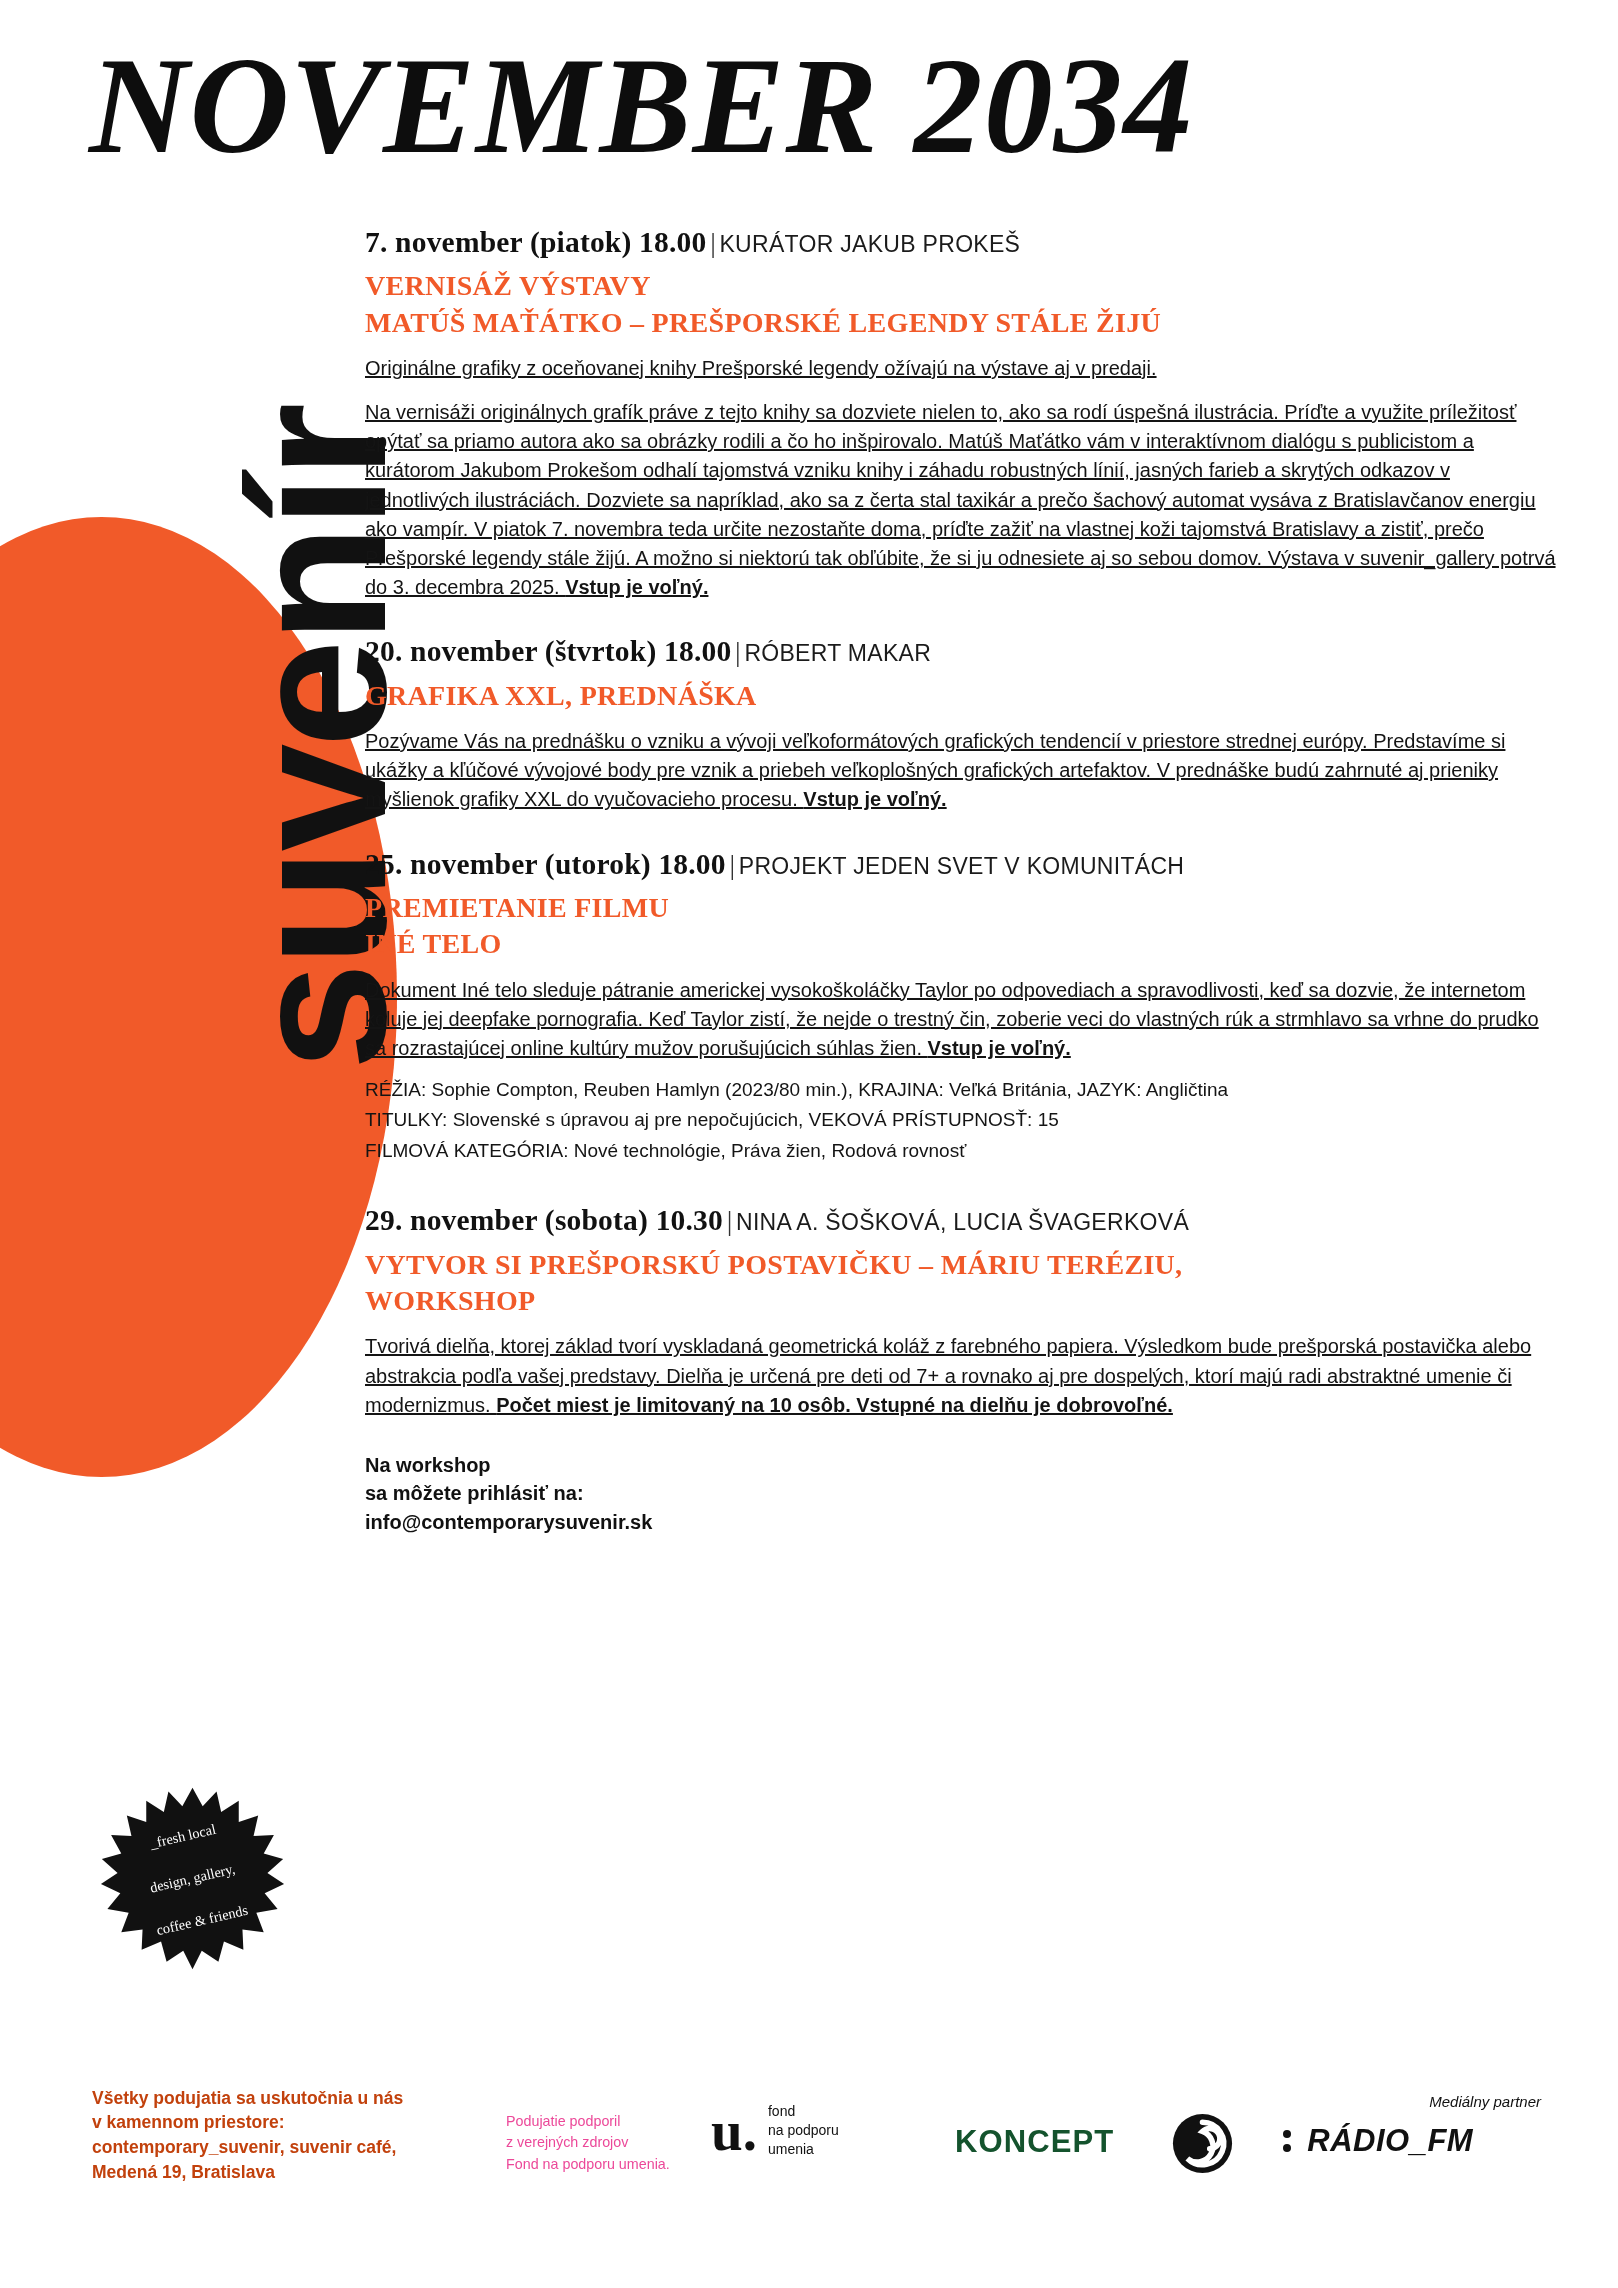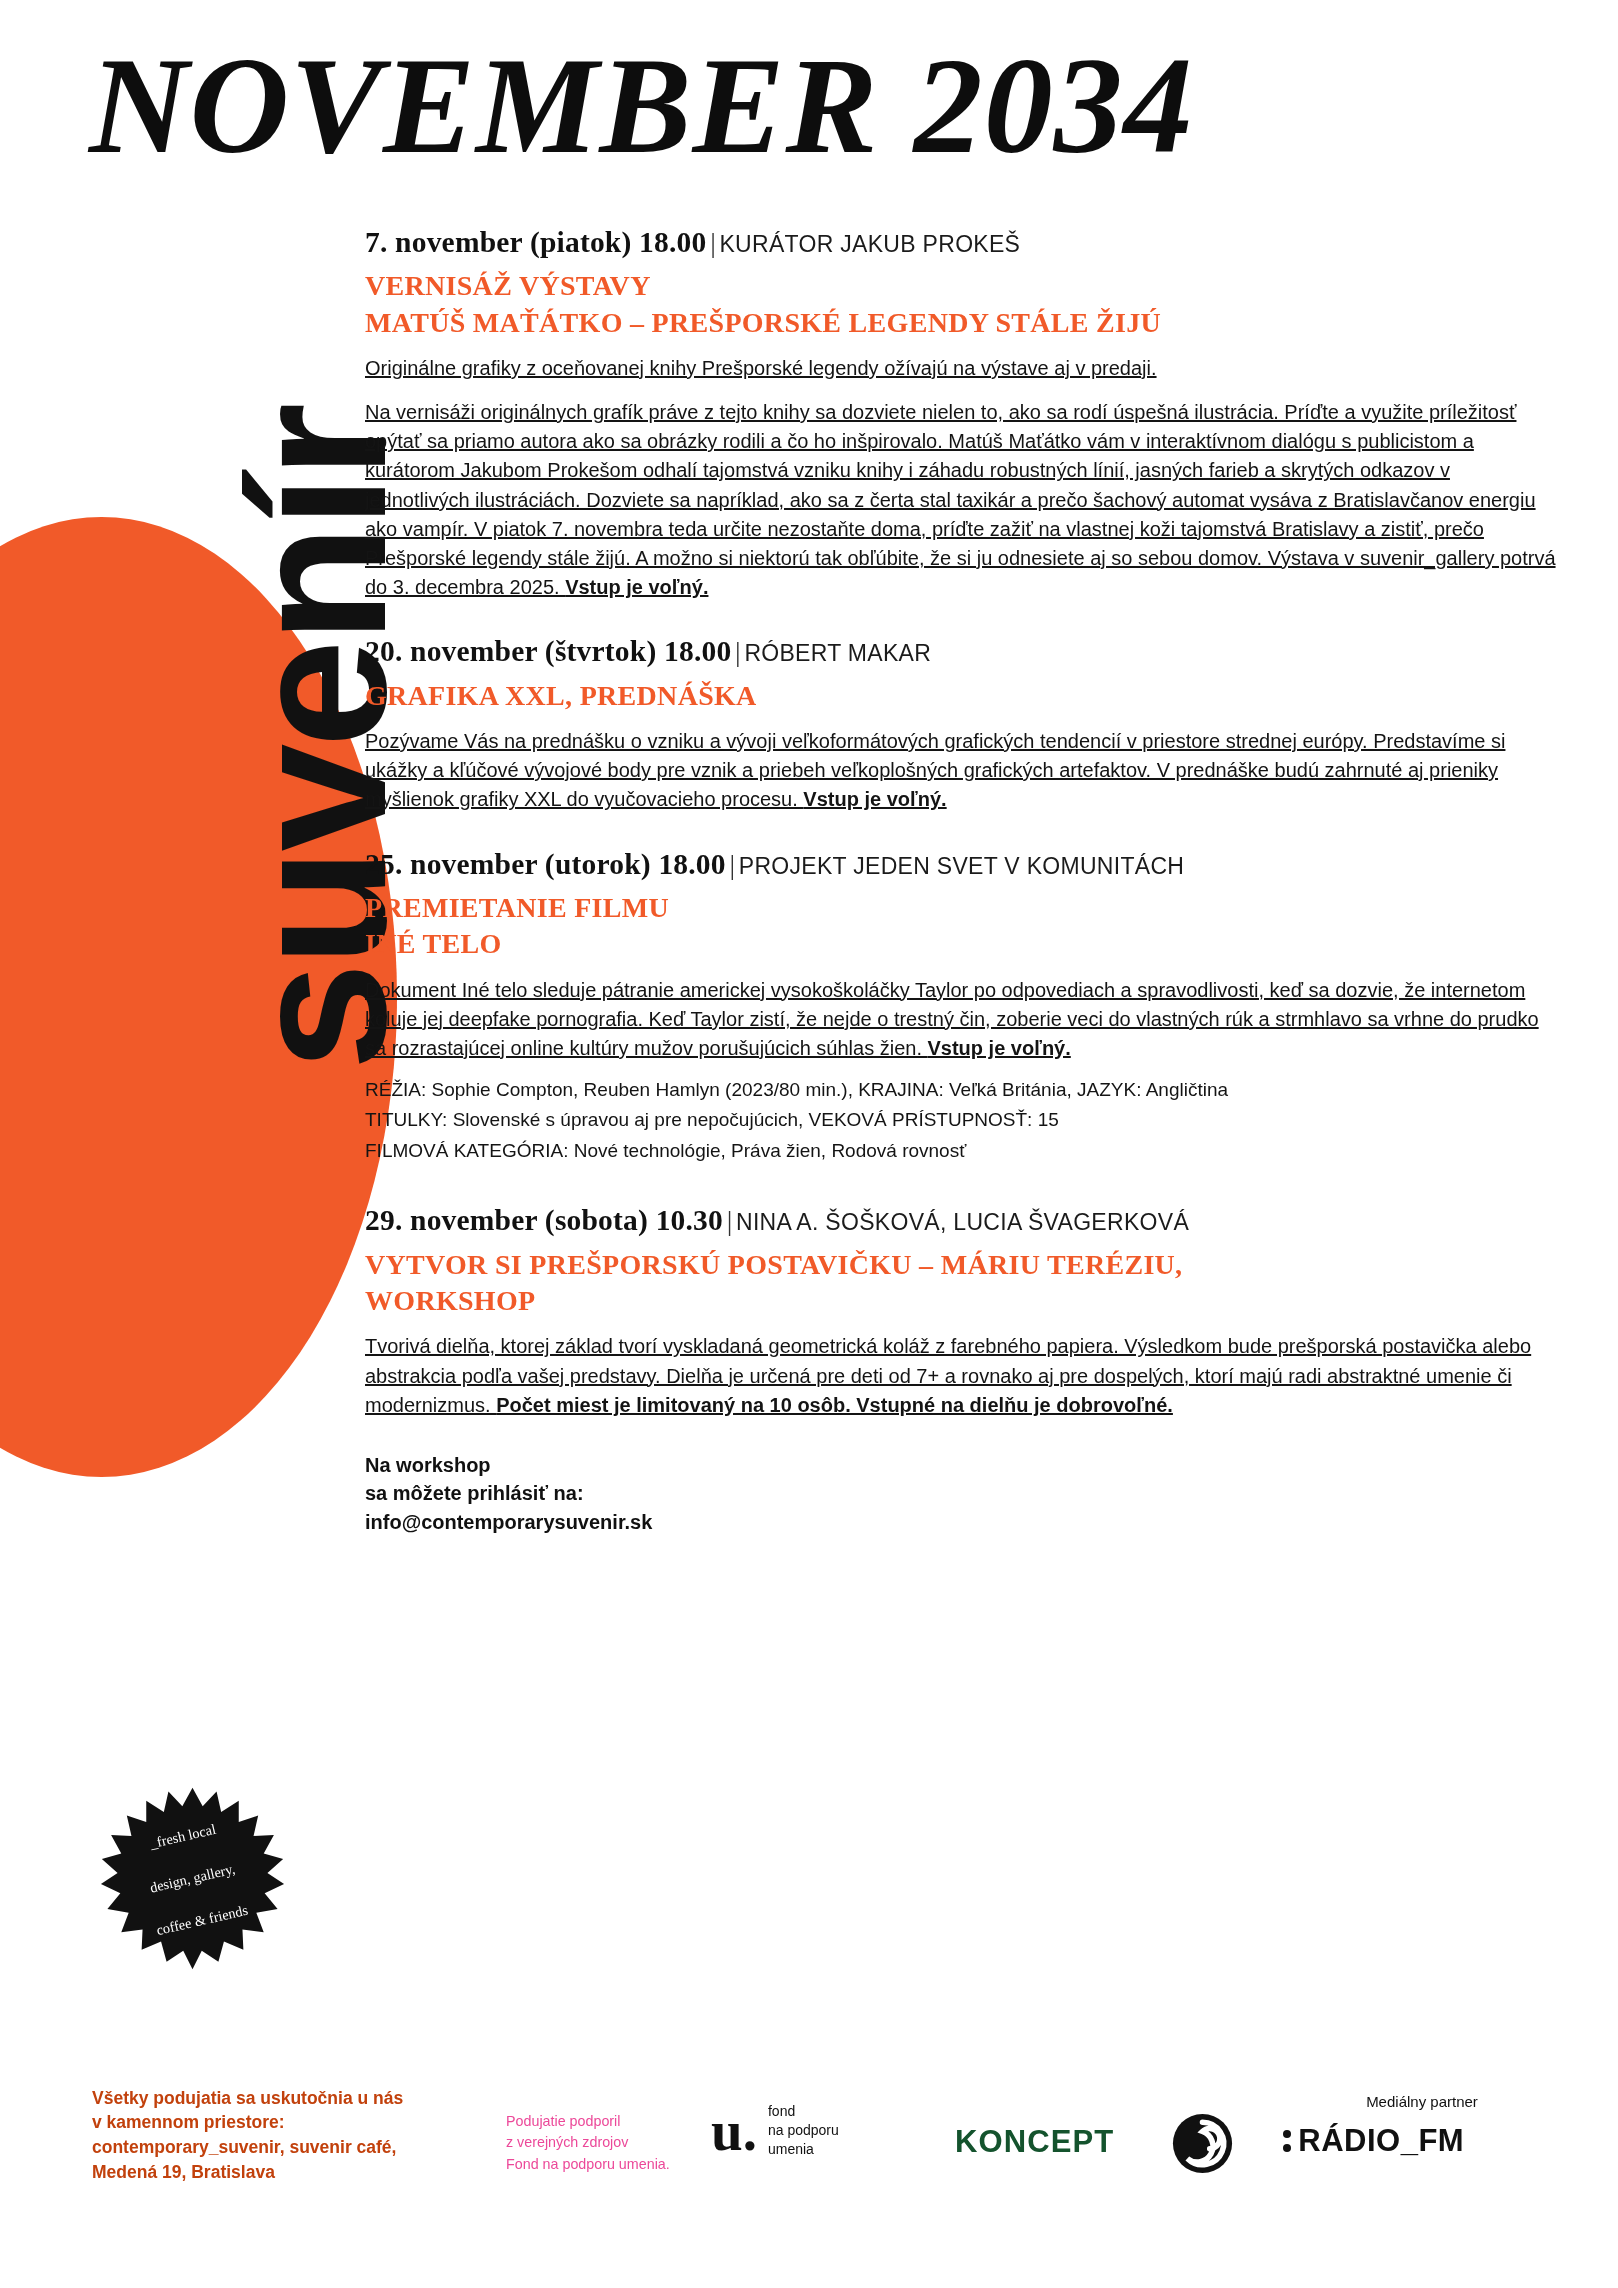--- a/index.html
+++ b/index.html
@@ -228,32 +228,33 @@
   .spiral {
     position: absolute;
     left: 1172px;
     top: 46px;
   }
   .radio {
     position: absolute;
     left: 1283px;
     top: 26px;
     width: 258px;
-    text-align: center;
+    text-align: right;
+    font-style: italic;
   }
   .radio .label {
     font-size: 15px;
     color: #111;
     margin-bottom: 13px;
     padding-left: 20px;
   }
   .radio .brand {
     display: flex;
     align-items: center;
-    gap: 7px;
+    gap: 16px;
   }
   .radio .dots {
     display: flex;
     flex-direction: column;
     gap: 5.5px;
   }
   .radio .dots i {
     display: block;
     width: 8.3px; height: 8.3px;
     background: #111;

